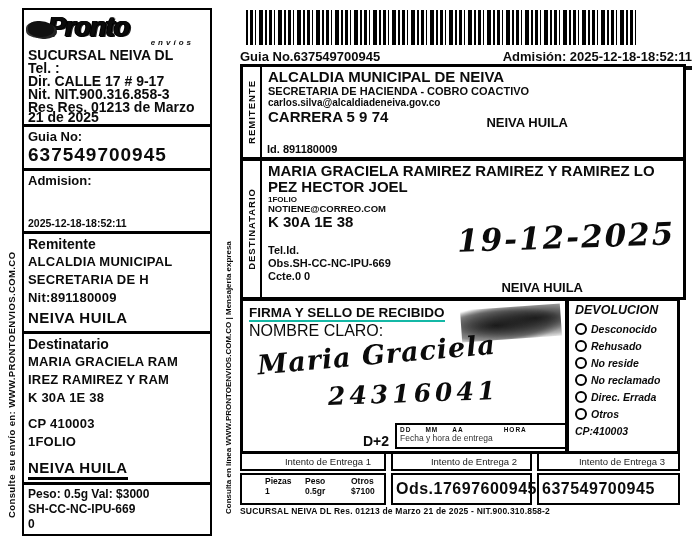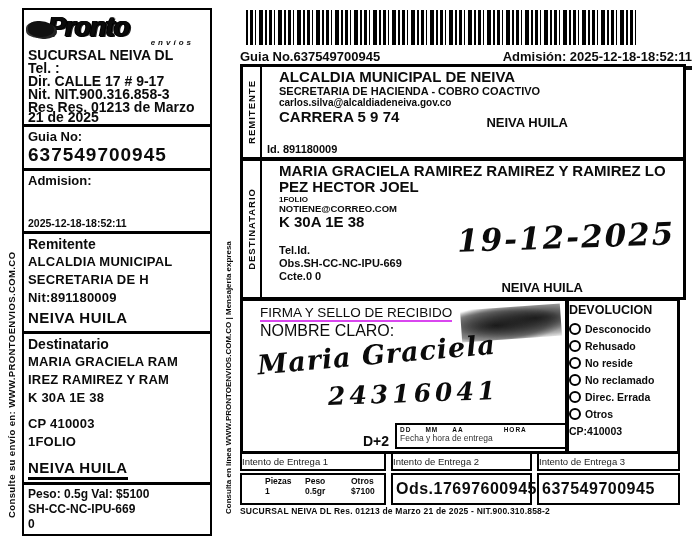--- a/index.html
+++ b/index.html
@@ -30,51 +30,51 @@
   
   .rwrap{position:absolute;left:238px;top:6px;width:456px;height:520px;}
   .rside{position:absolute;left:-14px;top:148px;height:360px;font-size:8px;font-weight:bold;}
   .barcode{position:absolute;left:8px;top:4px;width:392px;height:35px;
      background:repeating-linear-gradient(90deg,#000 0 2px,#fff 2px 4px,#000 4px 7px,#fff 7px 9px,#000 9px 10px,#fff 10px 13px,#000 13px 17px,#fff 17px 19px);}
   .guialine{position:absolute;left:2px;top:43px;width:452px;display:flex;justify-content:space-between;
      font-size:13px;font-weight:bold;border-bottom:4px dashed #111;padding-bottom:2px;}
   .box{position:absolute;border:3px solid #000;display:flex;background:#fff;}
   .sidecell{width:17px;border-right:2px solid #000;display:flex;align-items:center;justify-content:center;}
   .sidecell .vtext{font-size:9.5px;font-weight:bold;letter-spacing:1px;}
-  .cell{flex:1;padding:2px 17px;position:relative;}
+  .cell{flex:1;padding:2px 6px;position:relative;}
   .rem-name{font-size:15px;font-weight:bold;line-height:16px;}
   .rem-dept{font-size:11px;font-weight:bold;line-height:12px;}
   .rem-mail{font-size:10px;font-weight:bold;line-height:11px;}
   .rem-addr{font-size:15px;font-weight:bold;line-height:17px;}
   .rem-city{position:absolute;right:115px;top:48px;font-size:13px;font-weight:bold;}
   .rem-id{position:absolute;left:5px;bottom:2px;font-size:11px;font-weight:bold;}
   .dst-city{position:absolute;right:100px;bottom:2px;font-size:13px;font-weight:bold;}
   .dst-small{font-size:8px;font-weight:bold;line-height:9px;}
   .dst-tel{font-size:11px;font-weight:bold;line-height:13px;}
   .hand{font-family:"DejaVu Serif", serif;font-style:italic;font-weight:bold;}
   .dst-date{position:absolute;right:8px;top:58px;font-size:31px;letter-spacing:2px;transform:rotate(-2deg);}
-  .firma-title{font-size:13.5px;font-weight:normal;border-bottom:2px solid #d946ef;display:inline-block;line-height:15px;}
+  .firma-title{font-size:13.5px;font-weight:bold;border-bottom:2px solid #14b8a6;display:inline-block;line-height:15px;}
   .nombre{font-size:16px;font-weight:normal;}
   .sig{position:absolute;left:14px;top:38px;font-size:27px;transform:rotate(-5deg);letter-spacing:1px;}
   .signum{position:absolute;left:85px;top:78px;font-size:25px;transform:rotate(-2deg);letter-spacing:4px;}
   .stamp{position:absolute;right:4px;top:6px;width:100px;height:32px;transform:rotate(-4deg);filter:blur(.7px);
      background:radial-gradient(ellipse at 35% 55%, rgba(15,15,15,.9), rgba(40,40,40,.55) 55%, transparent 75%),
                 radial-gradient(ellipse at 75% 40%, rgba(5,5,5,.95), rgba(60,60,60,.4) 60%, transparent 80%);}
   .d2row{position:absolute;left:6px;bottom:2px;width:100%;display:flex;align-items:flex-end;justify-content:flex-end;gap:6px;padding-right:4px;box-sizing:border-box;}
   .d2{font-size:14px;font-weight:bold;}
   .datebox{border:2px solid #000;width:172px;height:26px;padding:1px 3px;box-sizing:border-box;}
   .datebox .hdr{font-size:6.5px;font-weight:bold;letter-spacing:1px;display:flex;gap:14px;}
   .datebox .cap{font-size:8.5px;color:#333;}
   .dev-title{font-size:12.5px;font-weight:bold;line-height:15px;}
   .dev-item{display:flex;align-items:center;gap:4px;margin-top:5px;}
   .radio{width:8px;height:8px;border:2.5px solid #000;border-radius:50%;flex:0 0 auto;}
   .dev-item span.lbl{font-size:10.5px;font-weight:bold;}
   .dev-cp{font-size:10.5px;font-weight:bold;margin-top:5px;}
   .intents{position:absolute;left:2px;top:446px;width:444px;display:grid;grid-template-columns:146px 141px 143px;column-gap:5px;row-gap:2px;}
-  .int-h{border:2.5px solid #000;font-size:9.5px;text-align:left;padding:2px 0;color:#222;}
+  .int-h{border:2.5px solid #000;font-size:9.5px;text-align:right;padding:2px 13px;color:#222;}
   .int-b{border:2.5px solid #000;padding:1px 3px;min-height:26px;box-sizing:border-box;}
   .pz{display:grid;grid-template-columns:40px 46px 52px;font-size:8.5px;font-weight:bold;line-height:10px;margin-left:20px;}
   .odsval{font-size:16px;font-weight:bold;letter-spacing:.5px;line-height:26px;}
   .footer{position:absolute;left:2px;top:500px;font-size:8.5px;font-weight:bold;letter-spacing:.2px;}
 </style>
 </head>
 <body>
 
 <div class="page">
 
@@ -114,21 +114,21 @@
         <div class="lhead">Destinatario</div>
         <div class="lline">MARIA GRACIELA RAM</div>
         <div class="lline">IREZ RAMIREZ Y RAM</div>
         <div class="lline">K 30A 1E 38</div>
         <div class="lline" style="margin-top:8px">CP 410003</div>
         <div class="lline">1FOLIO</div>
         <div class="lcity" style="margin-top:6px"><span class="lcity-u">NEIVA HUILA</span></div>
       </div>
 
       <div class="sec">
-        <div class="small12">Peso: 0.5g Val: $5100</div>
+        <div class="small12">Peso: 0.5g Val: $3000</div>
         <div class="small12">SH-CC-NC-IPU-669</div>
         <div class="small12">0</div>
       </div>
 
     </div>
   </div>
 
   <div class="rwrap">
     <div class="rside vtext">Consulta en línea   WWW.PRONTOENVIOS.COM.CO | Mensajería expresa</div>
 
@@ -187,21 +187,21 @@
               <span>AA</span>
               <span style="margin-left:26px">HORA</span>
             </div>
             <div class="cap">Fecha y hora de entrega</div>
           </div>
         </div>
       </div>
     </div>
 
     <div class="box" style="left:328px;top:292px;width:108px;height:150px;display:block;">
-      <div class="cell" style="padding:2px 0;">
+      <div class="cell" style="padding:2px 6px;font-style:italic;">
         <div class="dev-title">DEVOLUCION</div>
         <div class="dev-item">
             <span class="radio"></span>
             <span class="lbl">Desconocido</span>
           </div>
         <div class="dev-item">
             <span class="radio"></span>
             <span class="lbl">Rehusado</span>
           </div>
         <div class="dev-item">

